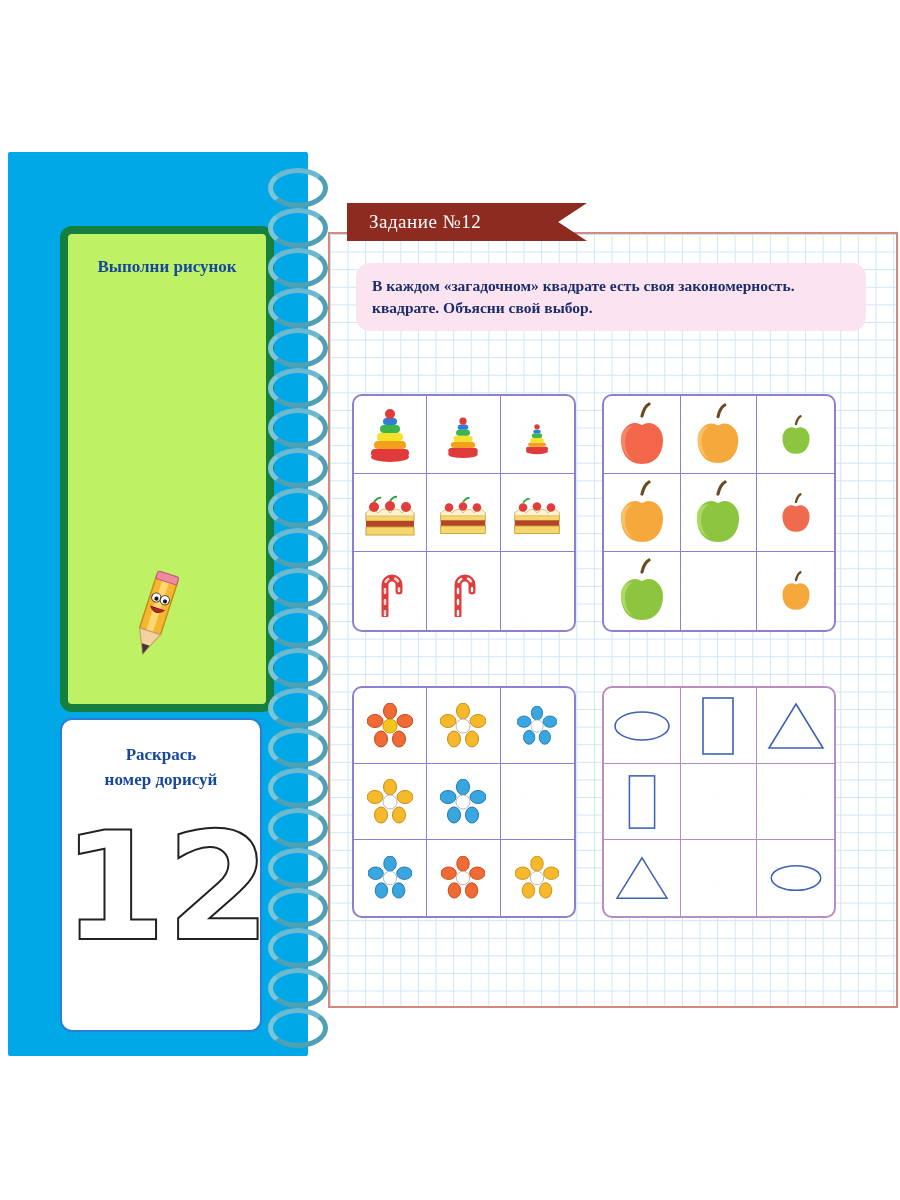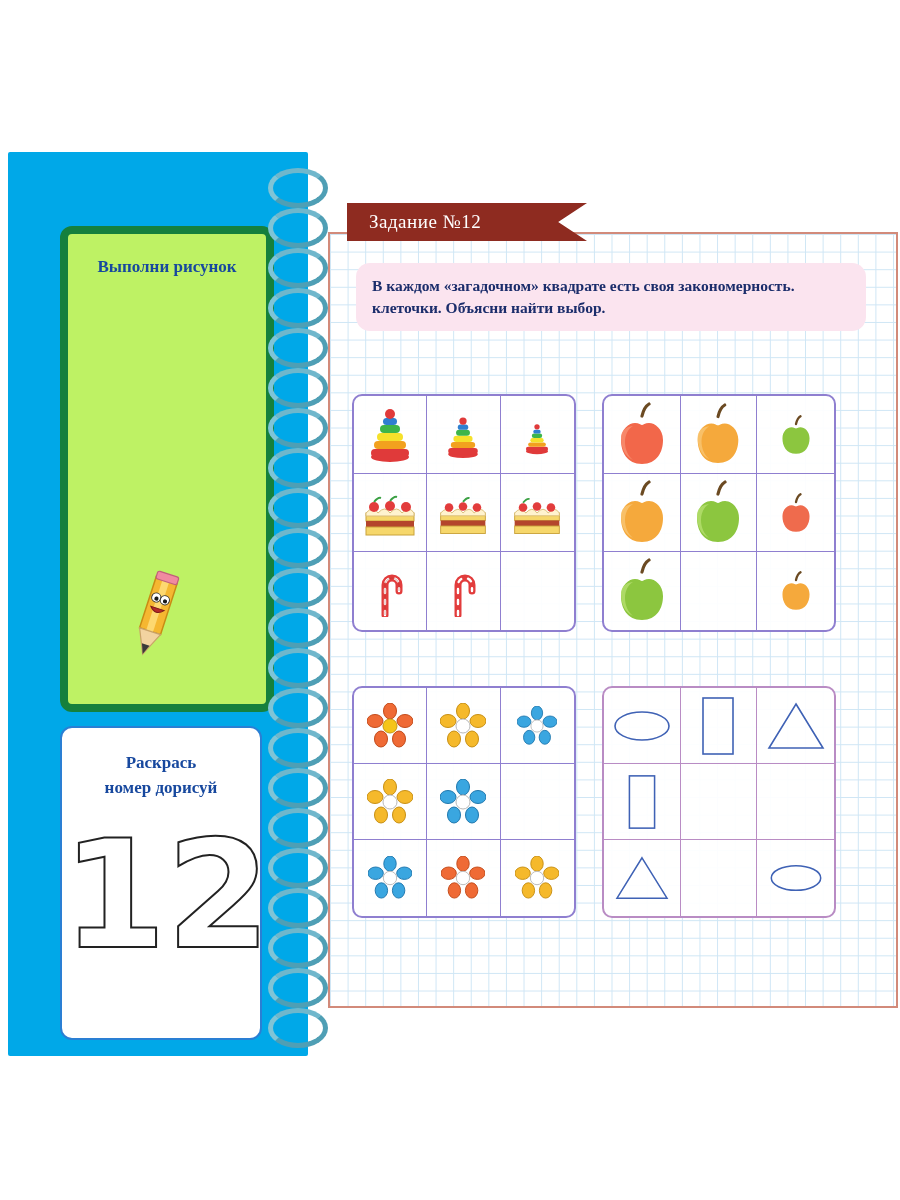--- a/index.html
+++ b/index.html
@@ -16,21 +16,21 @@
   }
   #left-title{
     position:absolute;left:0;top:20px;width:100%;text-align:center;
     color:#17489e;font-size:17px;line-height:25px;font-weight:600;
   }
   #pencil{
     position:absolute;left:52px;bottom:44px;width:70px;height:90px;
   }
   #left-inner-bottom{
     position:absolute;left:52px;top:566px;width:198px;height:310px;
-    background:#ffffff;border:2px solid #2a7fd4;border-radius:12px;margin-top:8px;
+    background:#ffffff;border:2px solid #2a7fd4;border-radius:12px;
   }
   #color-title{
     position:absolute;left:0;top:22px;width:100%;text-align:center;
     color:#17489e;font-size:17px;line-height:25px;font-weight:600;
   }
   #page-number{
     position:absolute;left:0;top:92px;width:100%;
     font-family:"DejaVu Sans",sans-serif;font-size:150px;font-weight:bold;
     line-height:150px;color:transparent;
     -webkit-text-stroke:2px #222;
@@ -165,21 +165,21 @@
 </div>
 
 <div id="right-page"></div>
 
 <div id="task-banner">
   <span>Задание №12</span>
 </div>
 
 <div id="instruction">
   <div>В каждом «загадочном» квадрате есть своя закономерность.</div>
-  <div>клеточки. Объясни найти выбор.</div>
+  <div>квадрате. Объясни свой выбор.</div>
 </div>
 
 <div class="puzzle" id="p1">
   <div class="cell">
     <svg width="46" height="56" viewBox="0 0 46 56">
         <g>
       <ellipse cx="23" cy="50" rx="19" ry="5" fill="#e03a3a"></ellipse>
       <rect x="4" y="42" width="38" height="8" rx="4" fill="#e03a3a"></rect>
       <rect x="7" y="34" width="32" height="8" rx="4" fill="#f2a11e"></rect>
       <rect x="10" y="26" width="26" height="8" rx="4" fill="#f5e12b"></rect>

